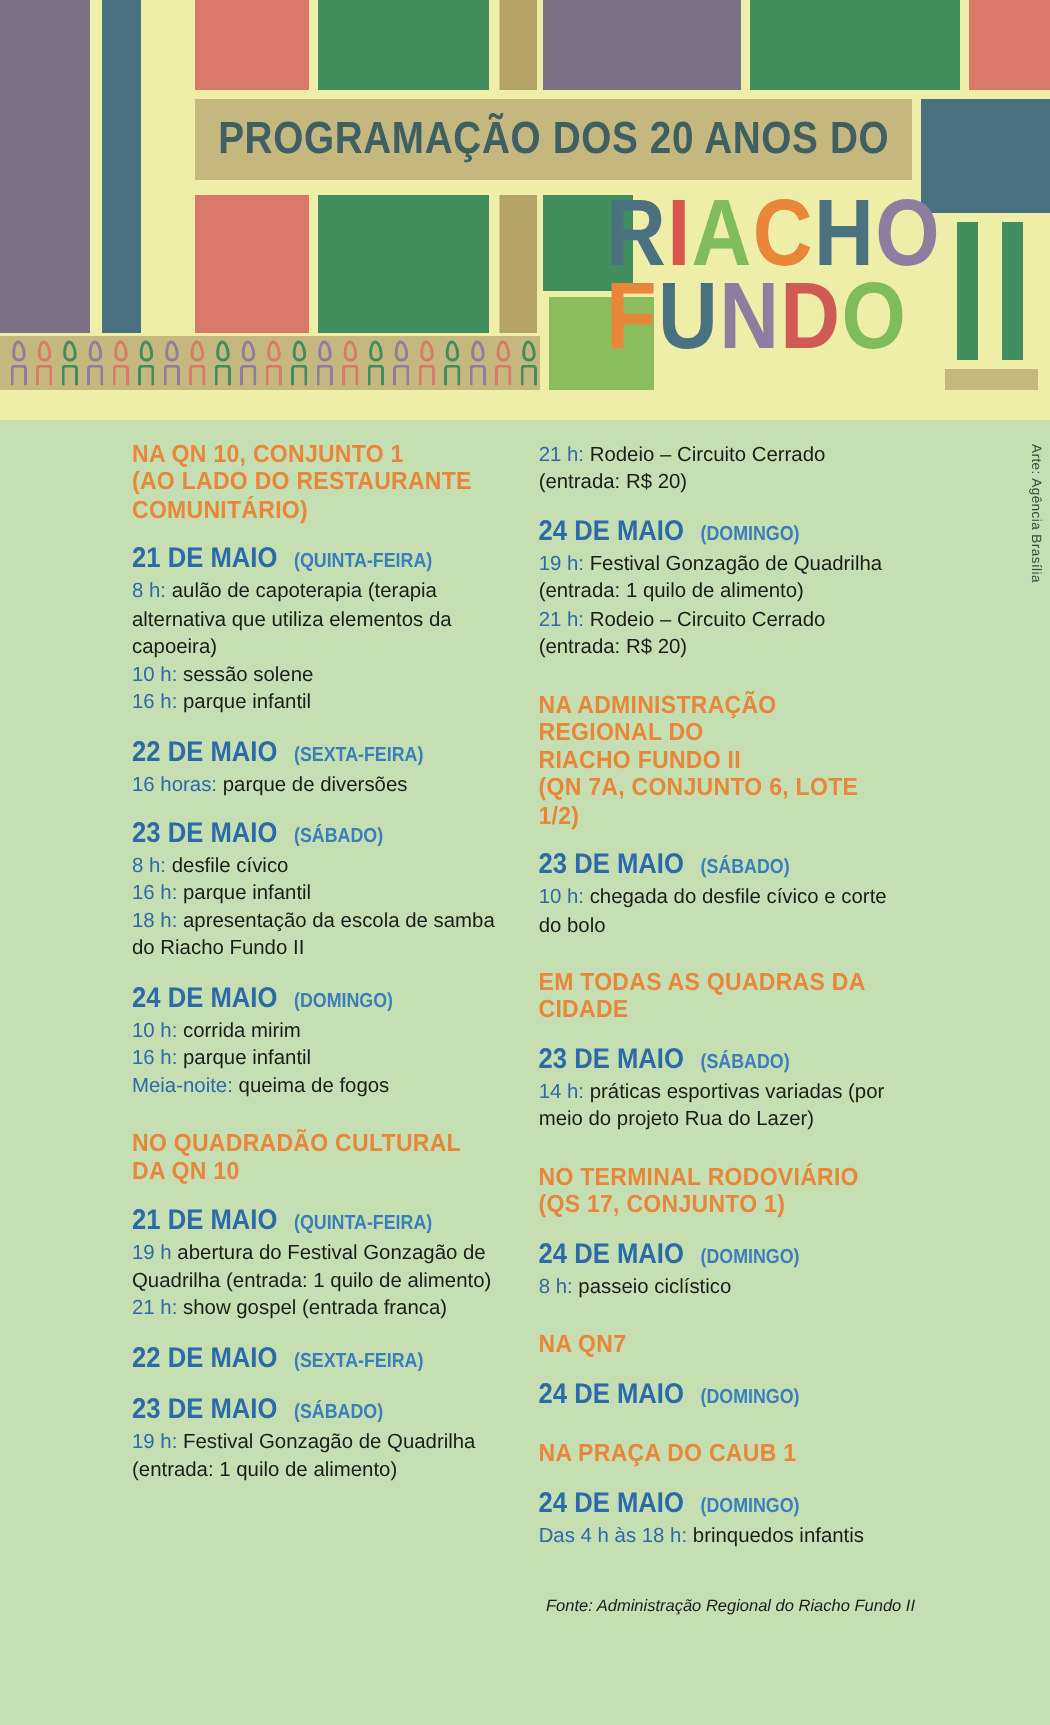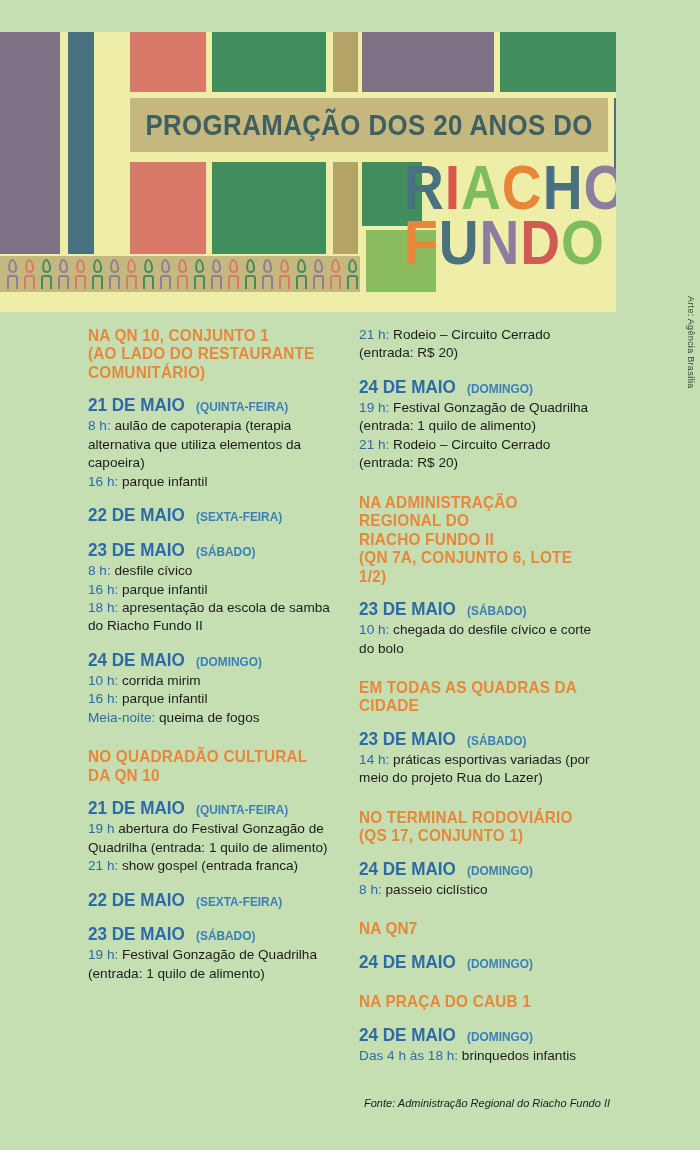--- a/index.html
+++ b/index.html
@@ -9,25 +9,24 @@
     height: 1150px;
     background: #c5dfb3;
     font-family: "Liberation Sans", sans-serif;
     overflow: hidden;
     position: relative;
   }
 
   
   .header {
     position: relative;
-    width: 616px;
+    width: 700px;
     height: 280px;
     background: #eeeea9;
     overflow: hidden;
-    margin-top: 32px;
   }
 
   .blk { position: absolute; }
 
   
   .title-banner {
     position: absolute;
     left: 130px; top: 66px;
     width: 478px; height: 54px;
     background: #c5b87e;
@@ -304,22 +303,24 @@
 <div class="content">
   <div class="columns">
     <div class="col" id="col-left">
         <div class="place">
           <div>NA QN 10, CONJUNTO 1</div>
           <div>(AO LADO DO RESTAURANTE</div>
           <div>COMUNITÁRIO)</div>
         </div>
         <div class="dateline"><span class="d">21 DE MAIO</span><span class="w">(QUINTA-FEIRA)</span></div>
         <p class="entry"><b>8 h:</b> aulão de capoterapia (terapia alternativa que utiliza elementos da capoeira)</p>
+        <p class="entry"><b>10 h:</b> sessão solene</p>
         <p class="entry"><b>16 h:</b> parque infantil</p>
         <div class="dateline"><span class="d">22 DE MAIO</span><span class="w">(SEXTA-FEIRA)</span></div>
+        <p class="entry"><b>16 horas:</b> parque de diversões</p>
         <div class="dateline"><span class="d">23 DE MAIO</span><span class="w">(SÁBADO)</span></div>
         <p class="entry"><b>8 h:</b> desfile cívico</p>
         <p class="entry"><b>16 h:</b> parque infantil</p>
         <p class="entry"><b>18 h:</b> apresentação da escola de samba do Riacho Fundo II</p>
         <div class="dateline"><span class="d">24 DE MAIO</span><span class="w">(DOMINGO)</span></div>
         <p class="entry"><b>10 h:</b> corrida mirim</p>
         <p class="entry"><b>16 h:</b> parque infantil</p>
         <p class="entry"><b>Meia-noite:</b> queima de fogos</p>
         <div class="place">
           <div>NO QUADRADÃO CULTURAL</div>

